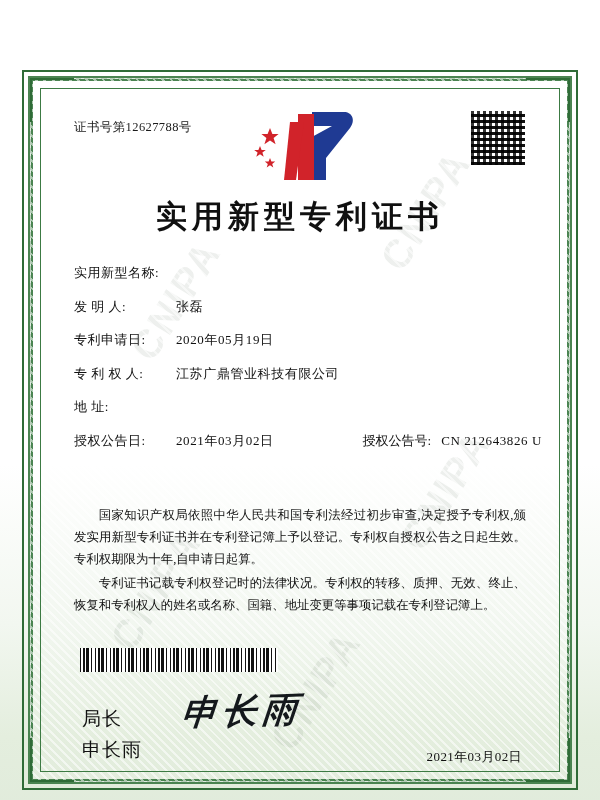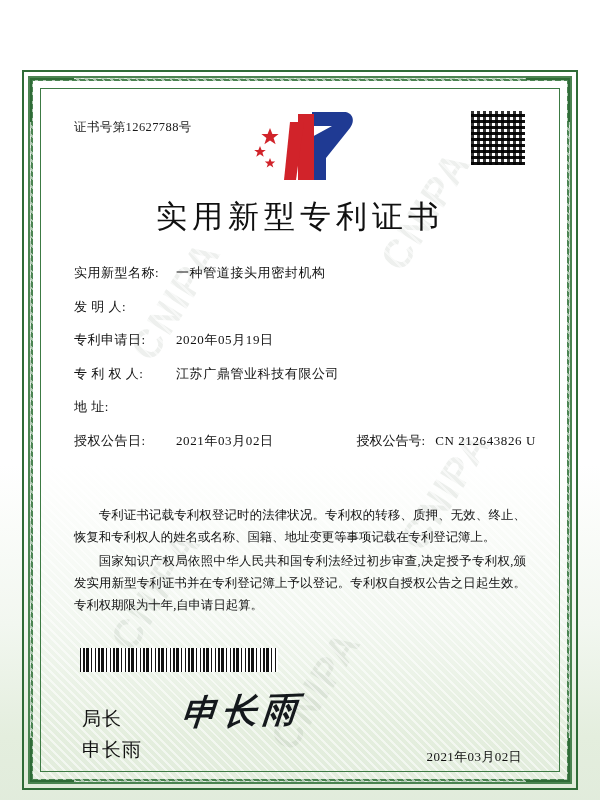--- a/index.html
+++ b/index.html
@@ -130,31 +130,31 @@
     height: 76px;
   }
 
   .title {
     position: absolute;
     left: 0;
     right: 0;
     top: 148px;
     text-align: center;
     font-size: 31px;
-    font-weight: normal;
+    font-weight: bold;
     letter-spacing: 5px;
     color: #101010;
     font-family: "Liberation Serif", "DejaVu Serif", serif;
   }
 
   
   .fields {
     position: absolute;
     left: 74px;
-    right: 64px;
+    right: 58px;
     top: 216px;
   }
   .row {
     display: flex;
     align-items: baseline;
     margin-bottom: 15.5px;
     font-size: 13px;
     color: #111;
   }
   .row .lbl {
@@ -297,24 +297,24 @@
         <polygon points="30,50 31.4,53.6 35.2,53.6 32.2,55.9 33.3,59.6 30,57.3 26.7,59.6 27.8,55.9 24.8,53.6 28.6,53.6"></polygon>
       </g>
     </svg>
   </div>
 
   <div class="title">实用新型专利证书</div>
 
   <div class="fields">
     <div class="row">
       <div class="lbl">实用新型名称:</div>
-      <div class="val">一种管道接头用密封机构</div>
     </div>
     <div class="row">
       <div class="lbl">发 明 人:</div>
+      <div class="val">张磊</div>
     </div>
     <div class="row">
       <div class="lbl">专利申请日:</div>
       <div class="val">2020年05月19日</div>
     </div>
     <div class="row">
       <div class="lbl">专 利 权 人:</div>
       <div class="val">江苏广鼎管业科技有限公司</div>
     </div>
     <div class="row">
@@ -322,22 +322,22 @@
     </div>
     <div class="row">
       <div class="lbl">授权公告日:</div>
       <div class="val">2021年03月02日</div>
       <div class="sub-lbl">授权公告号:</div>
       <div class="sub-val">CN 212643826 U</div>
     </div>
   </div>
 
   <div class="paras">
+    <p>国家知识产权局依照中华人民共和国专利法经过初步审查,决定授予专利权,颁发实用新型专利证书并在专利登记簿上予以登记。专利权自授权公告之日起生效。专利权期限为十年,自申请日起算。</p>
     <p>专利证书记载专利权登记时的法律状况。专利权的转移、质押、无效、终止、恢复和专利权人的姓名或名称、国籍、地址变更等事项记载在专利登记簿上。</p>
-    <p>国家知识产权局依照中华人民共和国专利法经过初步审查,决定授予专利权,颁发实用新型专利证书并在专利登记簿上予以登记。专利权自授权公告之日起生效。专利权期限为十年,自申请日起算。</p>
   </div>
 
   <div class="barcode"></div>
 
   <div class="sig-labels">
     <div>局长</div>
     <div>申长雨</div>
   </div>
   <div class="sig-script">申长雨</div>
   <div class="sig-date">2021年03月02日</div>

